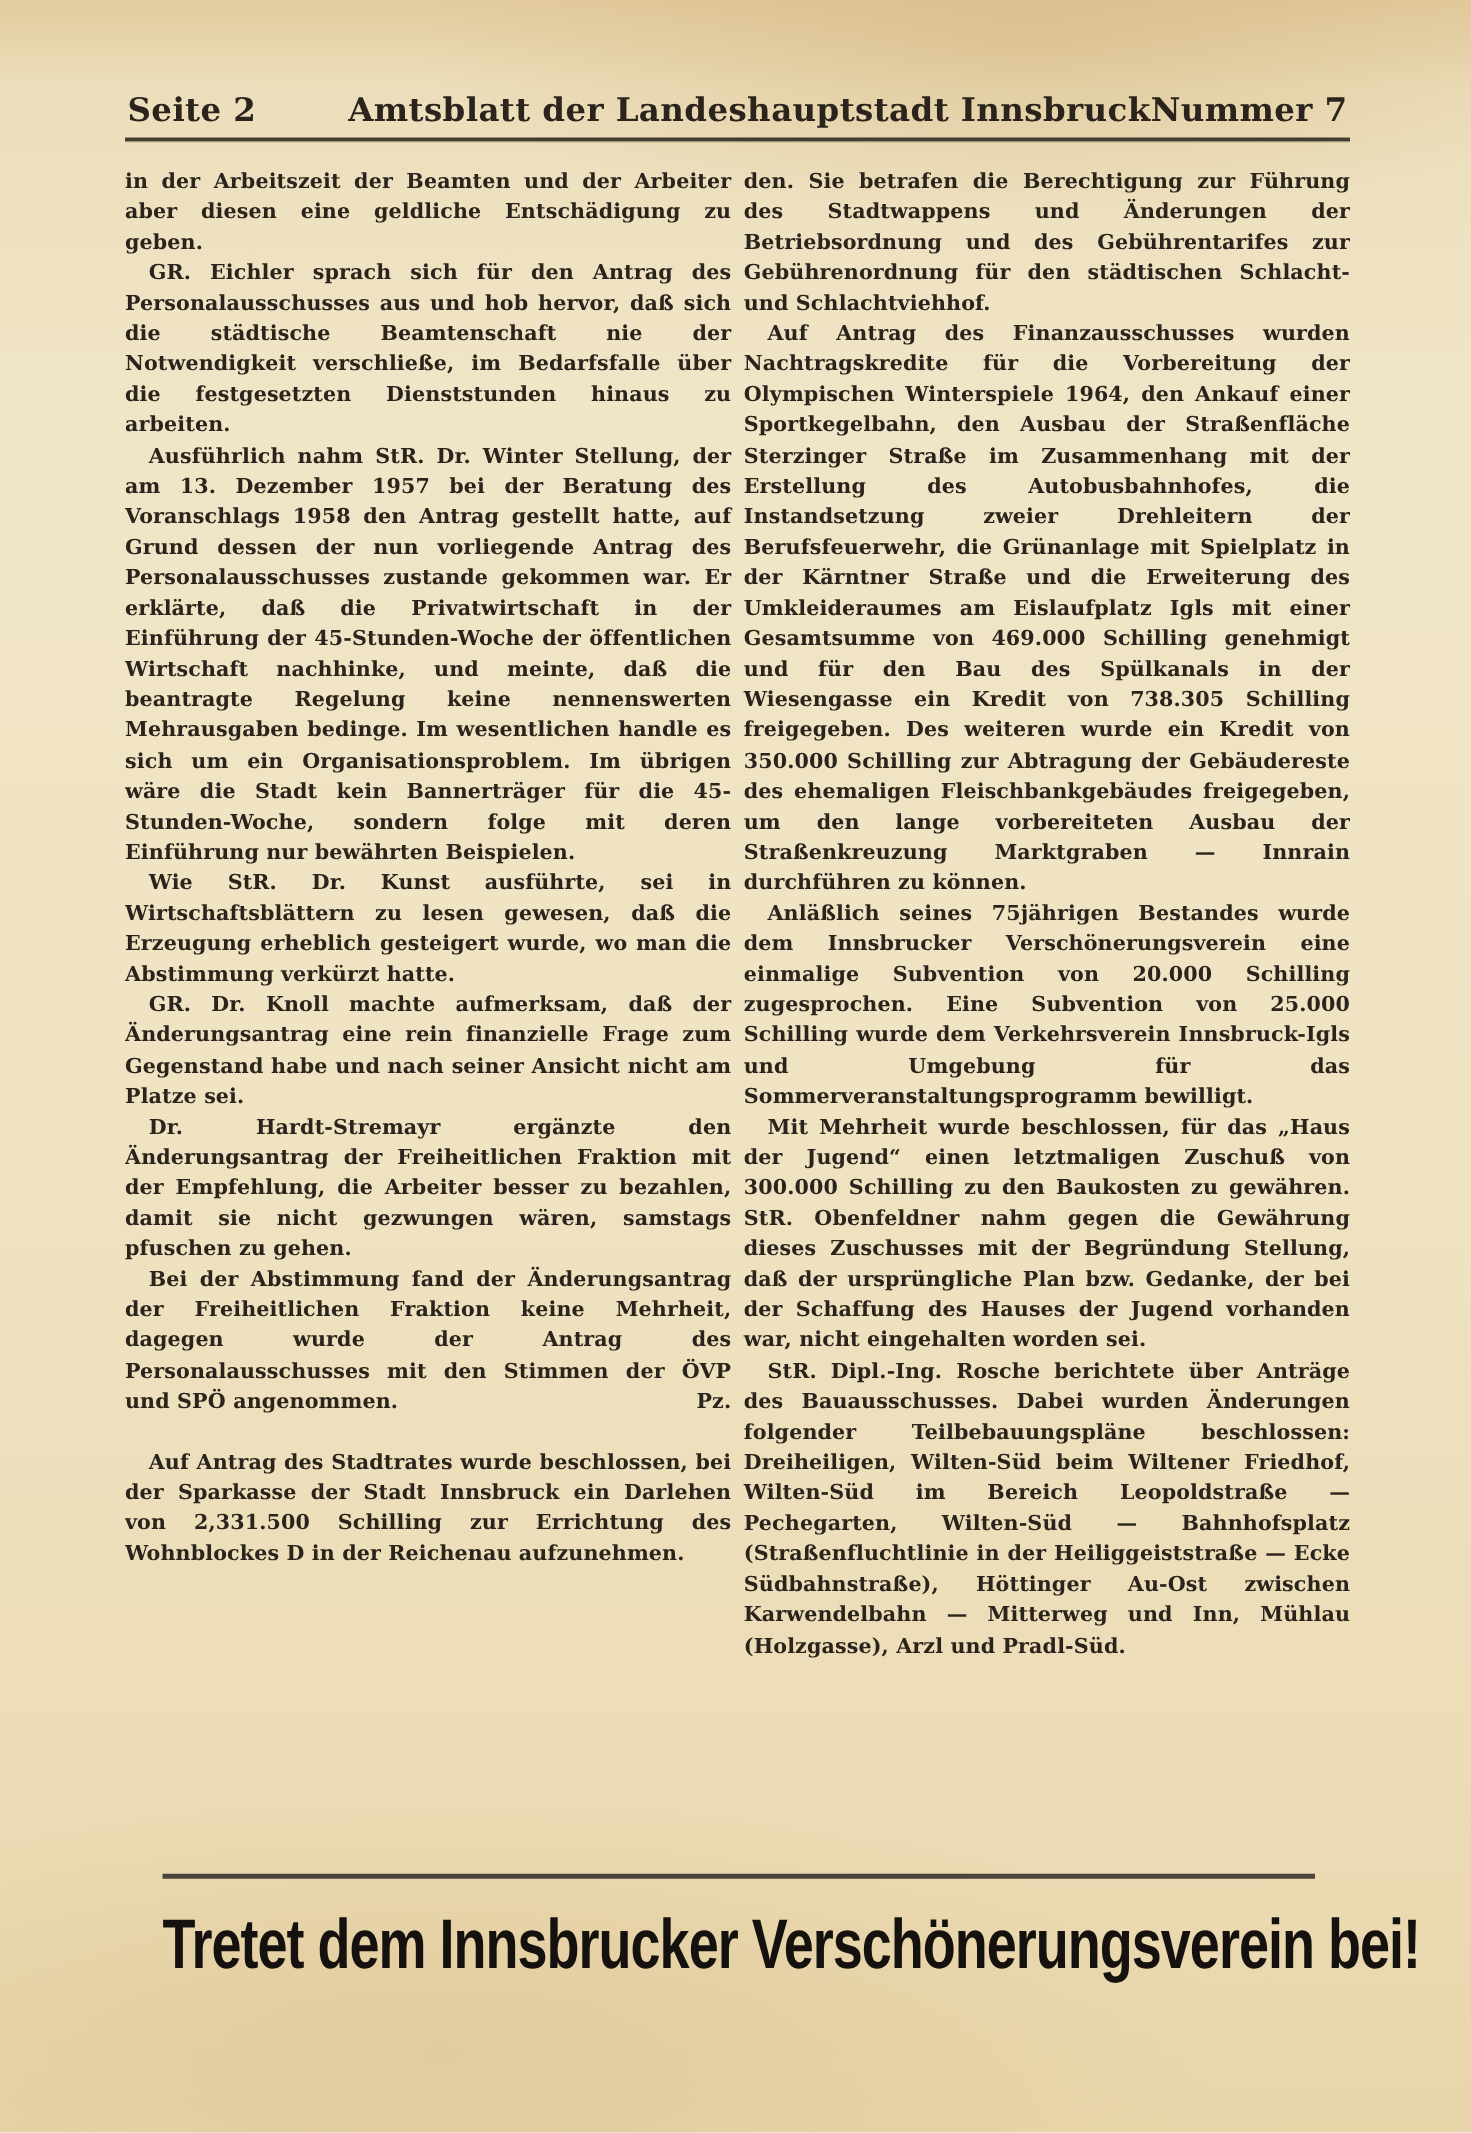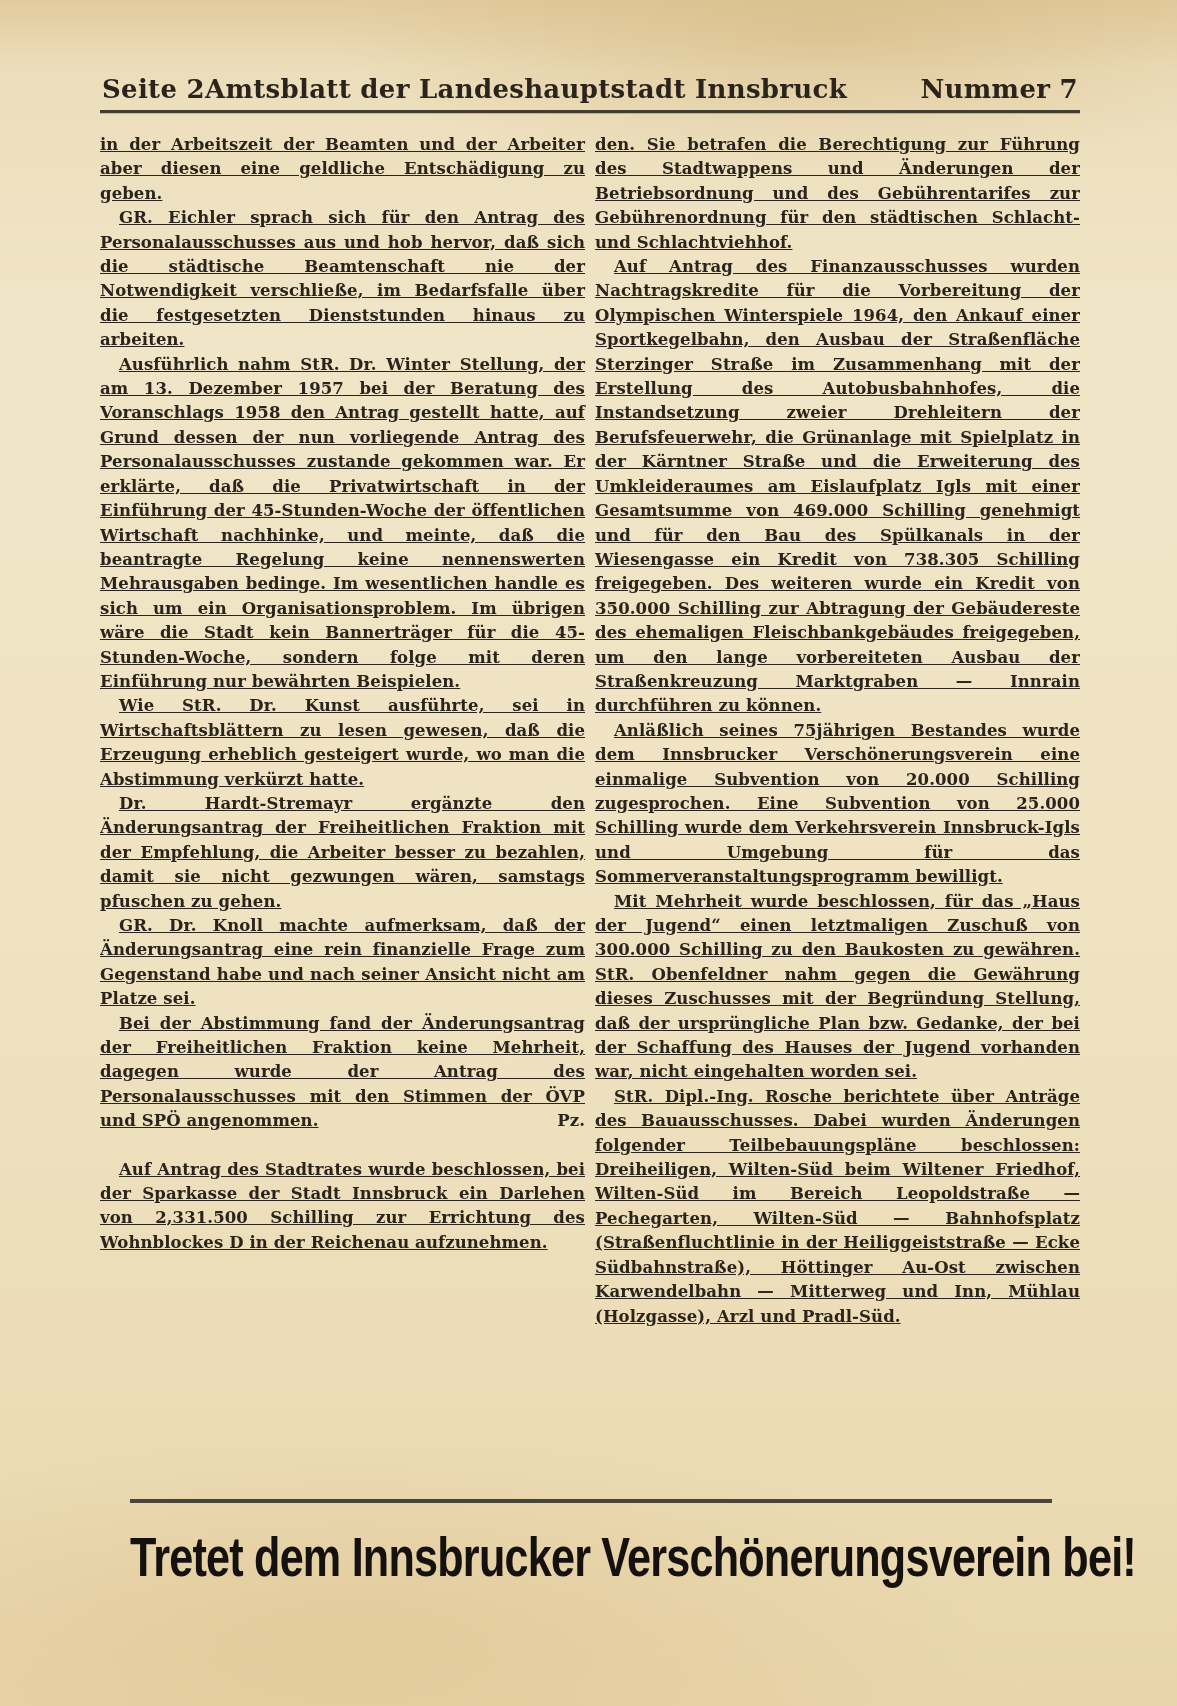--- a/index.html
+++ b/index.html
@@ -26,34 +26,33 @@
   
   .masthead {
     display: flex;
     align-items: baseline;
     justify-content: space-between;
     font-weight: bold;
     font-size: 26px;
     letter-spacing: .3px;
     padding: 0 2px 6px 2px;
   }
-  .masthead .mid { text-align: left; flex: 1; }
+  .masthead .mid { text-align: right; flex: 1; }
   .head-rule {
     height: 0;
     border-top: 3px solid #433c30;
     margin-bottom: 20px;
     box-shadow: 0 1px 0 rgba(67,60,48,.25);
   }
   
   .columns {
     display: flex;
     gap: 10px;
     height: 1332px;
     overflow: hidden;
-    text-decoration: underline;
   }
   .col {
     flex: 1 1 0;
     min-width: 0;
   }
   .para {
     margin: 0;
     font-size: 16.5px;
     font-weight: bold;
     line-height: 24.4px;
@@ -96,22 +95,22 @@
   </div>
   <div class="head-rule"></div>
 
   <div class="columns">
 
     <div class="col">
       <p class="para">in der Arbeitszeit der Beamten und der Arbeiter aber diesen eine geldliche Entschädigung zu geben.</p>
       <p class="para indent">GR. Eichler sprach sich für den Antrag des Personalausschusses aus und hob hervor, daß sich die städtische Beamtenschaft nie der Notwendigkeit verschließe, im Bedarfsfalle über die festgesetzten Dienststunden hinaus zu arbeiten.</p>
       <p class="para indent">Ausführlich nahm StR. Dr. Winter Stellung, der am 13. Dezember 1957 bei der Beratung des Voranschlags 1958 den Antrag gestellt hatte, auf Grund dessen der nun vorliegende Antrag des Personalausschusses zustande gekommen war. Er erklärte, daß die Privatwirtschaft in der Einführung der 45-Stunden-Woche der öffentlichen Wirtschaft nachhinke, und meinte, daß die beantragte Regelung keine nennenswerten Mehrausgaben bedinge. Im wesentlichen handle es sich um ein Organisationsproblem. Im übrigen wäre die Stadt kein Bannerträger für die 45-Stunden-Woche, sondern folge mit deren Einführung nur bewährten Beispielen.</p>
       <p class="para indent">Wie StR. Dr. Kunst ausführte, sei in Wirtschaftsblättern zu lesen gewesen, daß die Erzeugung erheblich gesteigert wurde, wo man die Abstimmung verkürzt hatte.</p>
+      <p class="para indent">GR. Dr. Knoll machte aufmerksam, daß der Änderungsantrag eine rein finanzielle Frage zum Gegenstand habe und nach seiner Ansicht nicht am Platze sei.</p>
       <p class="para indent">Dr. Hardt-Stremayr ergänzte den Änderungsantrag der Freiheitlichen Fraktion mit der Empfehlung, die Arbeiter besser zu bezahlen, damit sie nicht gezwungen wären, samstags pfuschen zu gehen.</p>
-      <p class="para indent">GR. Dr. Knoll machte aufmerksam, daß der Änderungsantrag eine rein finanzielle Frage zum Gegenstand habe und nach seiner Ansicht nicht am Platze sei.</p>
       <p class="para indent"><span>Bei der Abstimmung fand der Änderungsantrag der Freiheitlichen Fraktion keine Mehrheit, dagegen wurde der Antrag des Personalausschusses mit den Stimmen der ÖVP und SPÖ angenommen.</span> <span class="sig">Pz.</span></p>
       <p class="para indent gap-top">Auf Antrag des Stadtrates wurde beschlossen, bei der Sparkasse der Stadt Innsbruck ein Darlehen von 2,331.500 Schilling zur Errichtung des Wohnblockes D in der Reichenau aufzunehmen.</p>
 
     </div>
 
     <div class="col">
       <p class="para">den. Sie betrafen die Berechtigung zur Führung des Stadtwappens und Änderungen der Betriebsordnung und des Gebührentarifes zur Gebührenordnung für den städtischen Schlacht- und Schlachtviehhof.</p>
       <p class="para indent">Auf Antrag des Finanzausschusses wurden Nachtragskredite für die Vorbereitung der Olympischen Winterspiele 1964, den Ankauf einer Sportkegelbahn, den Ausbau der Straßenfläche Sterzinger Straße im Zusammenhang mit der Erstellung des Autobusbahnhofes, die Instandsetzung zweier Drehleitern der Berufsfeuerwehr, die Grünanlage mit Spielplatz in der Kärntner Straße und die Erweiterung des Umkleideraumes am Eislaufplatz Igls mit einer Gesamtsumme von 469.000 Schilling genehmigt und für den Bau des Spülkanals in der Wiesengasse ein Kredit von 738.305 Schilling freigegeben. Des weiteren wurde ein Kredit von 350.000 Schilling zur Abtragung der Gebäudereste des ehemaligen Fleischbankgebäudes freigegeben, um den lange vorbereiteten Ausbau der Straßenkreuzung Marktgraben — Innrain durchführen zu können.</p>
       <p class="para indent">Anläßlich seines 75jährigen Bestandes wurde dem Innsbrucker Verschönerungsverein eine einmalige Subvention von 20.000 Schilling zugesprochen. Eine Subvention von 25.000 Schilling wurde dem Verkehrsverein Innsbruck-Igls und Umgebung für das Sommerveranstaltungsprogramm bewilligt.</p>
       <p class="para indent">Mit Mehrheit wurde beschlossen, für das „Haus der Jugend“ einen letztmaligen Zuschuß von 300.000 Schilling zu den Baukosten zu gewähren. StR. Obenfeldner nahm gegen die Gewährung dieses Zuschusses mit der Begründung Stellung, daß der ursprüngliche Plan bzw. Gedanke, der bei der Schaffung des Hauses der Jugend vorhanden war, nicht eingehalten worden sei.</p>

